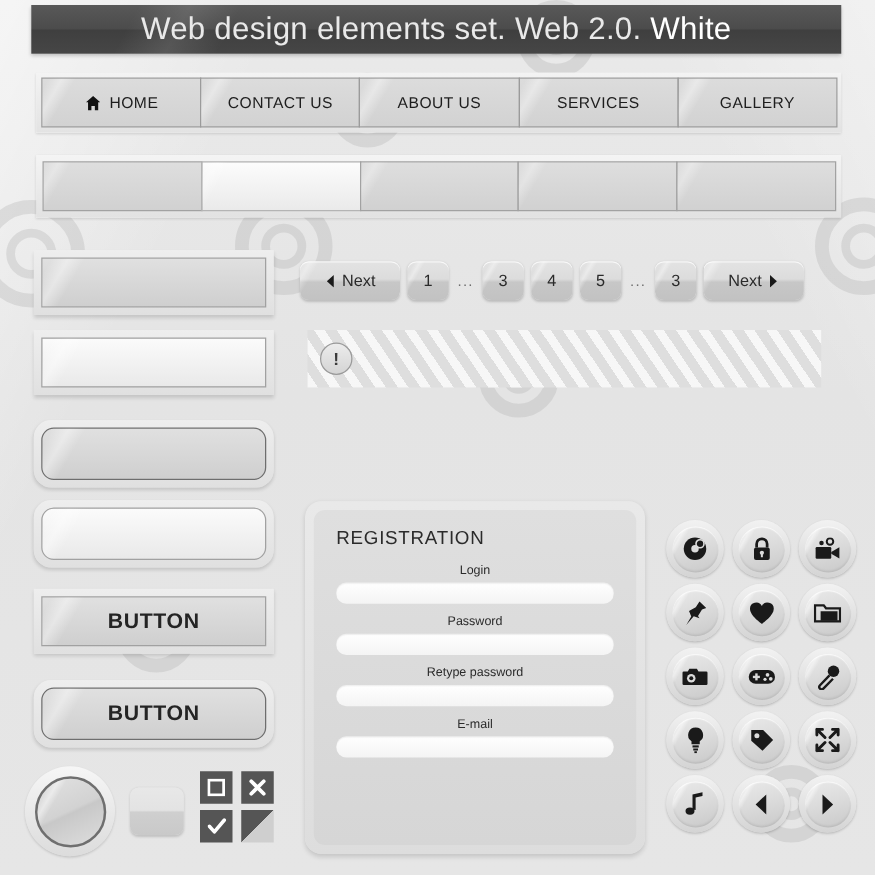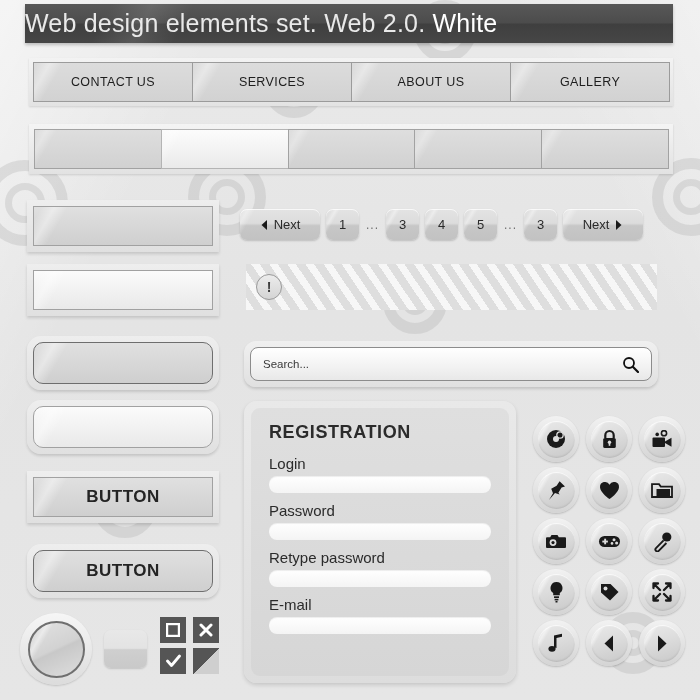--- a/index.html
+++ b/index.html
@@ -35,21 +35,21 @@
     box-shadow: 0 2px 3px rgba(0,0,0,0.22);
     overflow: hidden;
   }
   #titlebar::after{
     content:""; position:absolute; left:-10%; top:-60%; width:55%; height:260%;
     background: linear-gradient(100deg, rgba(255,255,255,0) 40%, rgba(255,255,255,0.10) 50%, rgba(255,255,255,0) 60%);
     transform: rotate(18deg);
   }
   #title-text {
     position: relative; z-index:2;
-    display:block; line-height:39px;
+    display:block; text-align:center; line-height:39px;
     font-size: 25px; color:#e9e9e9; letter-spacing:0.2px;
   }
   #title-text .hl { color:#ffffff; }
 
   
   #navwrap {
     position: absolute; left: 29px; top: 58px; width: 644px; height: 48px;
     background: linear-gradient(180deg,#f3f3f3 0%,#e3e3e3 100%);
     box-shadow: 0 1px 2px rgba(0,0,0,0.13);
     padding: 4px;
@@ -244,22 +244,22 @@
     box-shadow: 0 2px 4px rgba(0,0,0,0.14);
     padding:7px;
   }
   #reginner {
     width:100%; height:100%;
     background: linear-gradient(180deg,#dfdfdf 0%,#d6d6d6 100%);
     border-radius:9px;
     padding:14px 18px 0 18px;
     position:relative; overflow:hidden;
   }
-  #reg-title { font-size:18px; color:#2b2b2b; letter-spacing:0.6px; margin-bottom:12px;font-weight:bold; }
-  .reg-label { font-size:15px; color:#2b2b2b; margin-bottom:4px; }
+  #reg-title { font-size:15px; color:#2b2b2b; letter-spacing:0.6px; margin-bottom:12px; }
+  .reg-label { font-size:10px; color:#2b2b2b; margin-bottom:4px;text-align:center; }
   .reg-input {
     display:block; width:100%; height:17px; margin-bottom:9px;
     border:none; outline:none; border-radius:8px;
     background: linear-gradient(180deg,#ffffff 0%,#f4f4f4 100%);
     box-shadow: inset 0 1px 1px rgba(0,0,0,0.07);
   }
   #submit-wrap {
     margin-top:3px; width:104px; padding:4px;
     background: linear-gradient(180deg,#ededed 0%,#dedede 100%);
     box-shadow: 0 1px 2px rgba(0,0,0,0.13);
@@ -311,27 +311,33 @@
   <div class="wm wm-ring" style="left:383px; top:270px; width:64px; height:64px;"></div>
   <div class="wm wm-ring" style="left:93px; top:474px; width:64px; height:64px;"></div>
   <div class="wm wm-ring" style="left:602px; top:612px; width:62px; height:62px;"></div>
 
   <div id="titlebar">
     <span id="title-text"><span>Web design elements set. Web 2.0.</span> <span class="hl">White</span></span>
   </div>
 
   <div id="navwrap">
     <div class="navitem">
+      <svg class="home-ico" viewBox="0 0 16 16">
+          <path fill="#111" d="M8 1 1 7.2h2V15h3.3v-4.1h3.4V15H13V7.2h2z"></path>
+        </svg>
+      <span class="lbl">HOME</span>
+    </div>
+    <div class="navitem">
       <span class="lbl">CONTACT US</span>
+    </div>
+    <div class="navitem">
+      <span class="lbl">ABOUT US</span>
     </div>
     <div class="navitem">
       <span class="lbl">SERVICES</span>
-    </div>
-    <div class="navitem">
-      <span class="lbl">ABOUT US</span>
     </div>
     <div class="navitem">
       <span class="lbl">GALLERY</span>
     </div>
   </div>
 
   <div id="tabwrap">
     <div class="tabcell"></div>
     <div class="tabcell active"></div>
     <div class="tabcell"></div>
@@ -421,29 +427,20 @@
       <svg width="8" height="10" viewBox="0 0 8 10">
           <path d="M1 0 L6.5 5 L1 10 Z" fill="#1a1a1a"></path>
         </svg>
     </div>
   </div>
 
   <div id="warning">
     <div id="warn-icon">!</div>
   </div>
 
-  <div id="searchwrap">
-    <div id="searchfield">
-      <input id="search-input" type="text" placeholder="Search..." style="">
-      <svg id="search-icon" width="17" height="17" viewBox="0 0 17 17">
-          <circle cx="7" cy="7" r="5" fill="none" stroke="#111" stroke-width="1.8"></circle>
-          <path d="M10.8 10.8 L16 16" stroke="#111" stroke-width="2.2" stroke-linecap="round"></path>
-        </svg>
-    </div>
-  </div>
 
   <div id="regpanel">
     <div id="reginner">
       <div id="reg-title">REGISTRATION</div>
 
       <div class="reg-label">Login</div>
       <input class="reg-input" type="text" style="">
 
       <div class="reg-label">Password</div>
       <input class="reg-input" type="password" style="">

